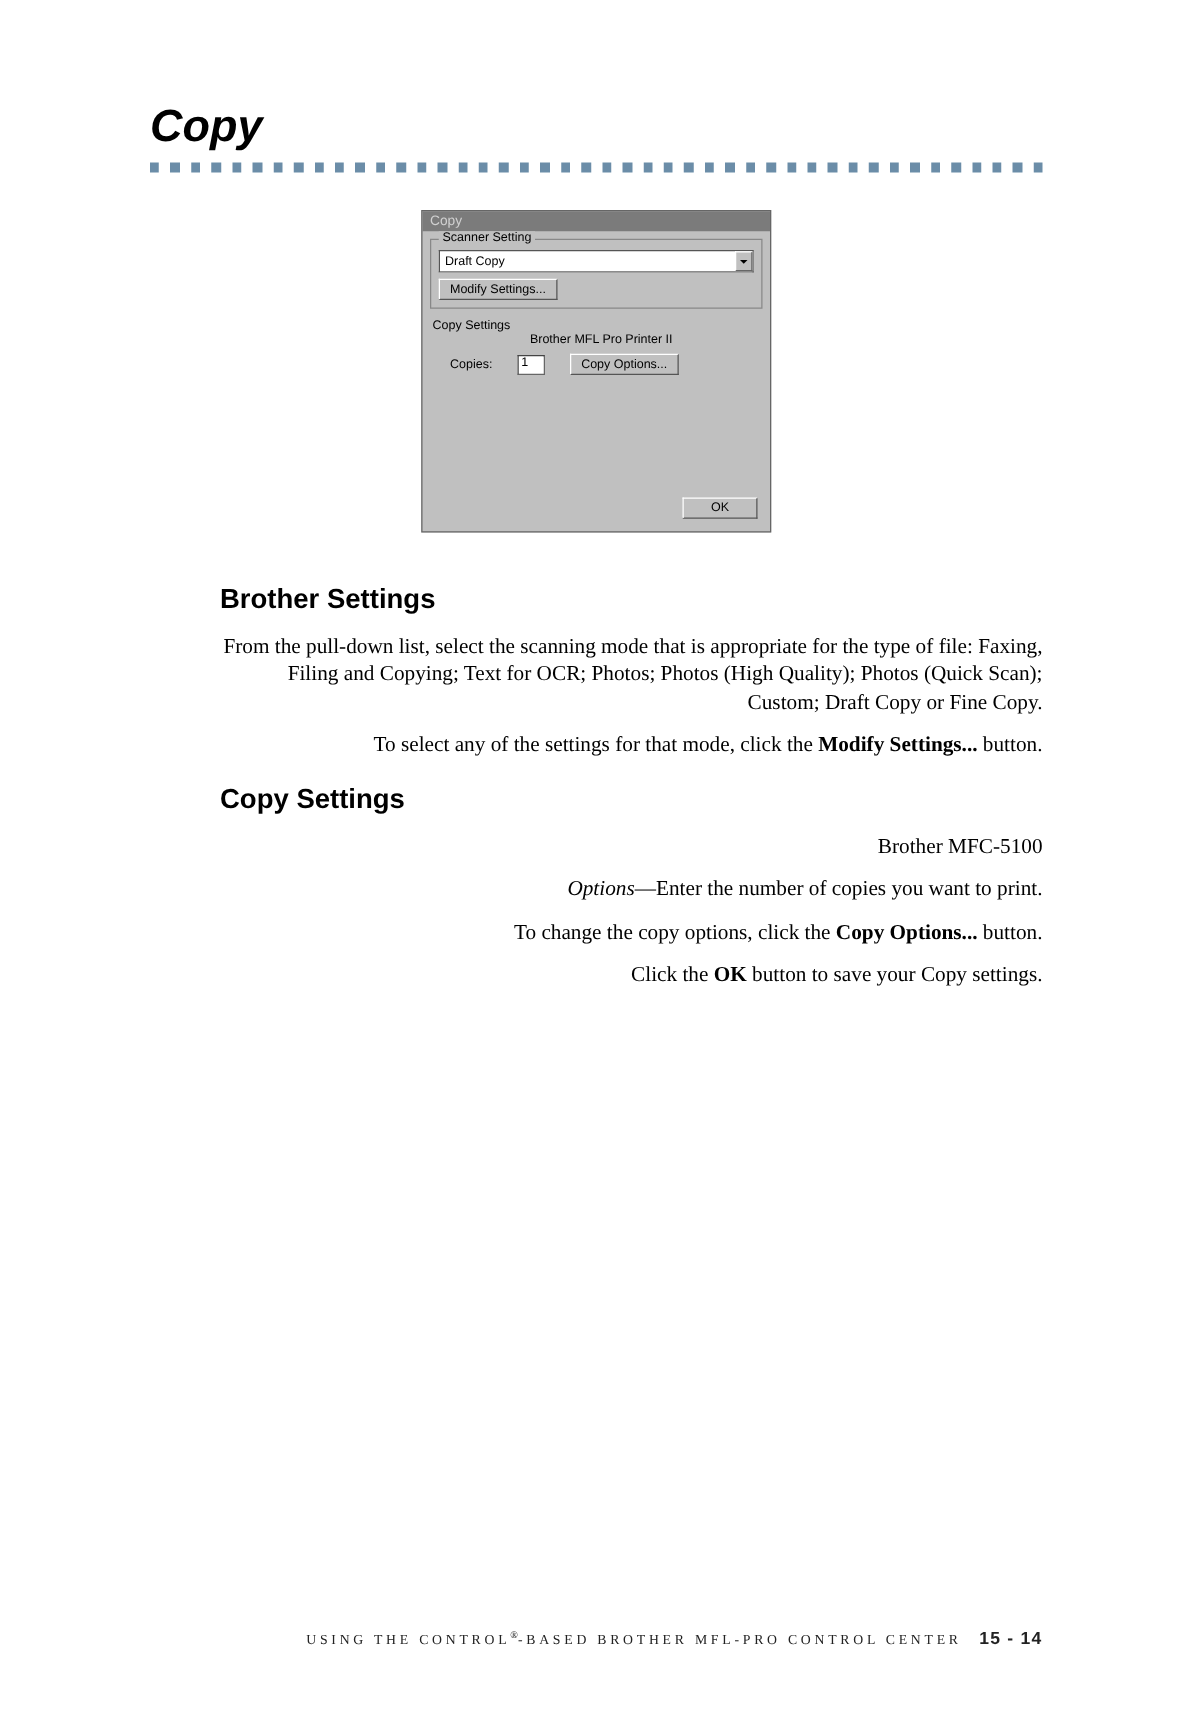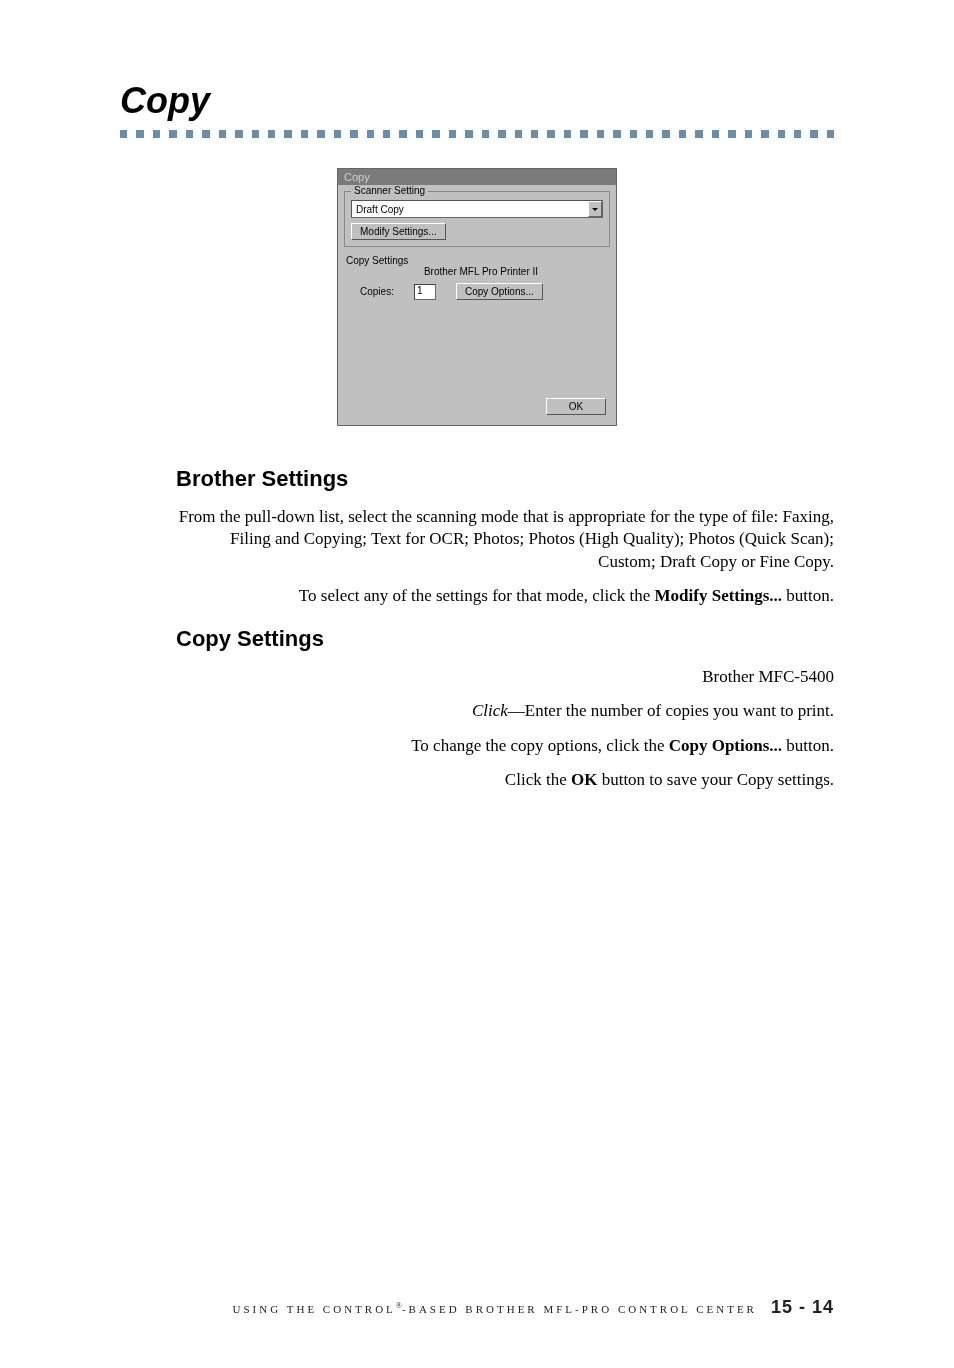--- a/index.html
+++ b/index.html
@@ -167,21 +167,21 @@
       bottom: 50px;
       right: 120px;
       font-family: "Times New Roman", serif;
       font-size: 11px;
       letter-spacing: 3px;
       color: #222;
     }
     .footer .page-num {
       font-family: Arial, sans-serif;
       font-weight: bold;
-      font-size: 18px;
+      font-size: 14px;
       letter-spacing: 1px;
       margin-left: 14px;
     }
     .reg {
       font-size: 8px;
       vertical-align: super;
       letter-spacing: 0;
     }
   </style>
 </head>
@@ -266,23 +266,23 @@
   </div>
 </div>
 
 <h2 class="sub-heading">Brother Settings</h2>
 <p class="body-text">From the pull-down list, select the scanning mode that is appropriate for the type of file: Faxing, Filing and Copying; Text for OCR; Photos; Photos (High Quality); Photos (Quick Scan); Custom; Draft Copy or Fine Copy.</p>
 <p class="body-text">
   <span>To select any of the settings for that mode, click the </span><span class="bold">Modify Settings...</span><span> button.</span>
 </p>
 
 <h2 class="sub-heading">Copy Settings</h2>
-<p class="body-text">Brother MFC-5400</p>
-<p class="body-text">
-  <span class="italic">Click</span><span>—Enter the number of copies you want to print.</span>
+<p class="body-text">Brother MFC-5100</p>
+<p class="body-text">
+  <span class="italic">Options</span><span>—Enter the number of copies you want to print.</span>
 </p>
 <p class="body-text">
   <span>To change the copy options, click the </span><span class="bold">Copy Options...</span><span> button.</span>
 </p>
 <p class="body-text">
   <span>Click the </span><span class="bold">OK</span><span> button to save your Copy settings.</span>
 </p>
 
 <div class="footer">
   <span>USING THE CONTROL</span><span class="reg">®</span><span>-BASED BROTHER MFL-PRO CONTROL CENTER</span><span class="page-num">15 - 14</span>

